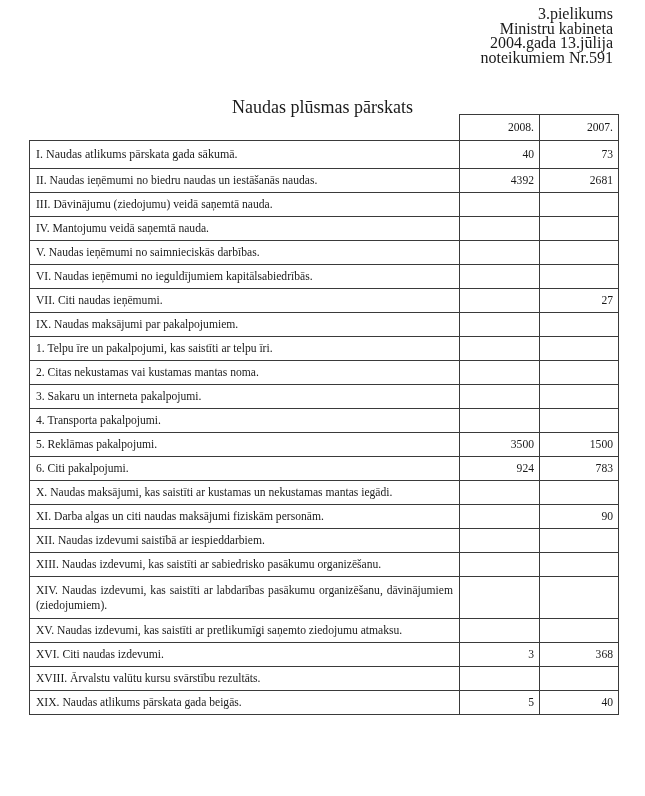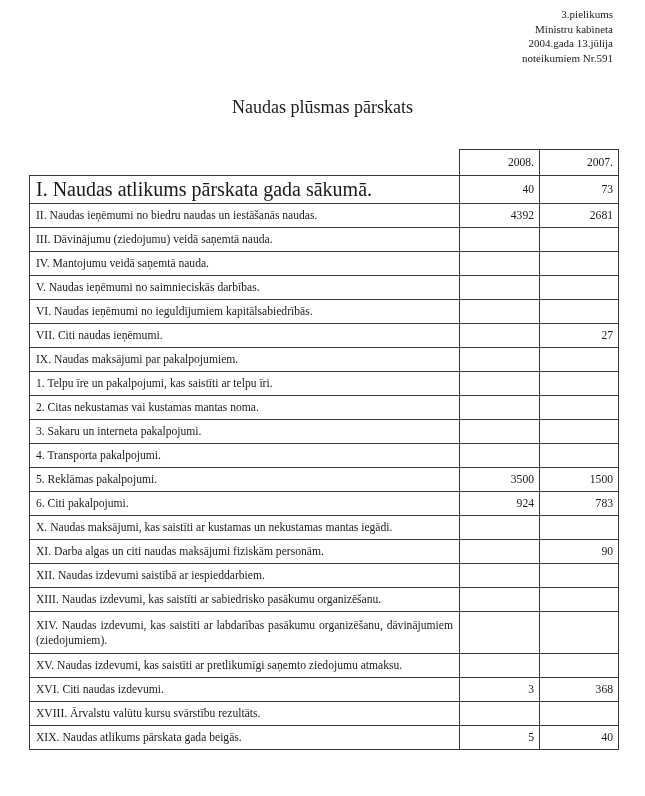--- a/index.html
+++ b/index.html
@@ -1,33 +1,33 @@
 <!DOCTYPE html>
 <html><head>
 <meta charset="utf-8">
 <style>
   html, body { margin: 0; padding: 0; background: #ffffff; }
   body { width: 645px; height: 796px; position: relative; overflow: hidden;
          font-family: "Liberation Serif", "DejaVu Serif", serif; color: #1a1a1a; }
   .header-block { position: absolute; right: 32px; top: 7px; text-align: right;
-                  font-size: 11px; line-height: 14.6px; }
+                  font-size: 16px; line-height: 14.6px; }
   .title { position: absolute; left: 0; width: 645px; top: 97px; text-align: center;
            font-weight: normal; font-size: 18px; }
-  table { position: absolute; left: 29px; top: 149px; border-collapse: collapse;
+  table { position: absolute; left: 29px; top: 114px; border-collapse: collapse;
           table-layout: fixed; width: 589px; }
   td { border: 1px solid #3a3a3a; font-size: 11.6px; padding: 0 6px; height: 23px;
        vertical-align: middle; }
   td.num { text-align: right; padding-right: 5px; }
   col.c-label { width: 430px; }
   col.c-y1 { width: 80px; }
   col.c-y2 { width: 79px; }
   tr.head td { height: 25px; }
   tr.head td.blank { border-top: none; border-left: none; }
   tr.big td { height: 27px; }
-  tr.big td.label { font-size: 20px; }
+  tr.big td.label { font-size: 12px; }
   tr.two td { height: 41px; }
   td.label.just { text-align: justify; line-height: 15px; margin-left: 8px; }
 </style>
 </head>
 <body>
 
 <div class="header-block">
   <div>3.pielikums</div>
   <div>Ministru kabineta</div>
   <div>2004.gada 13.jūlija</div>

